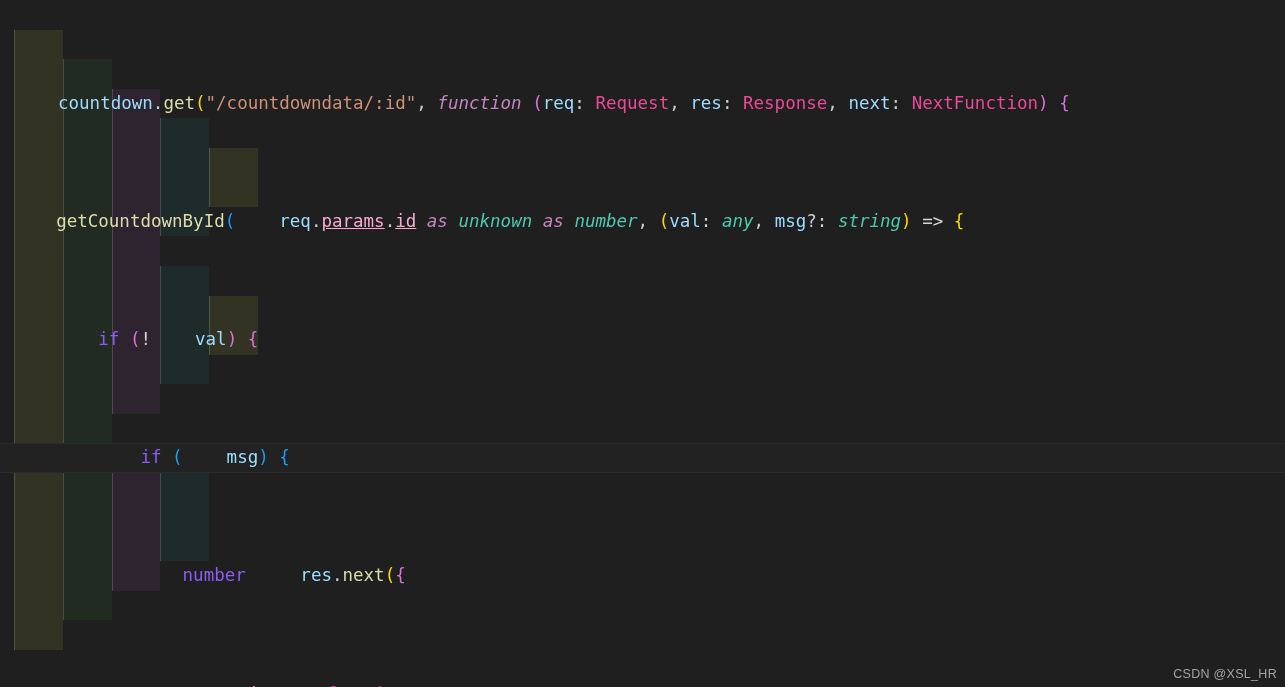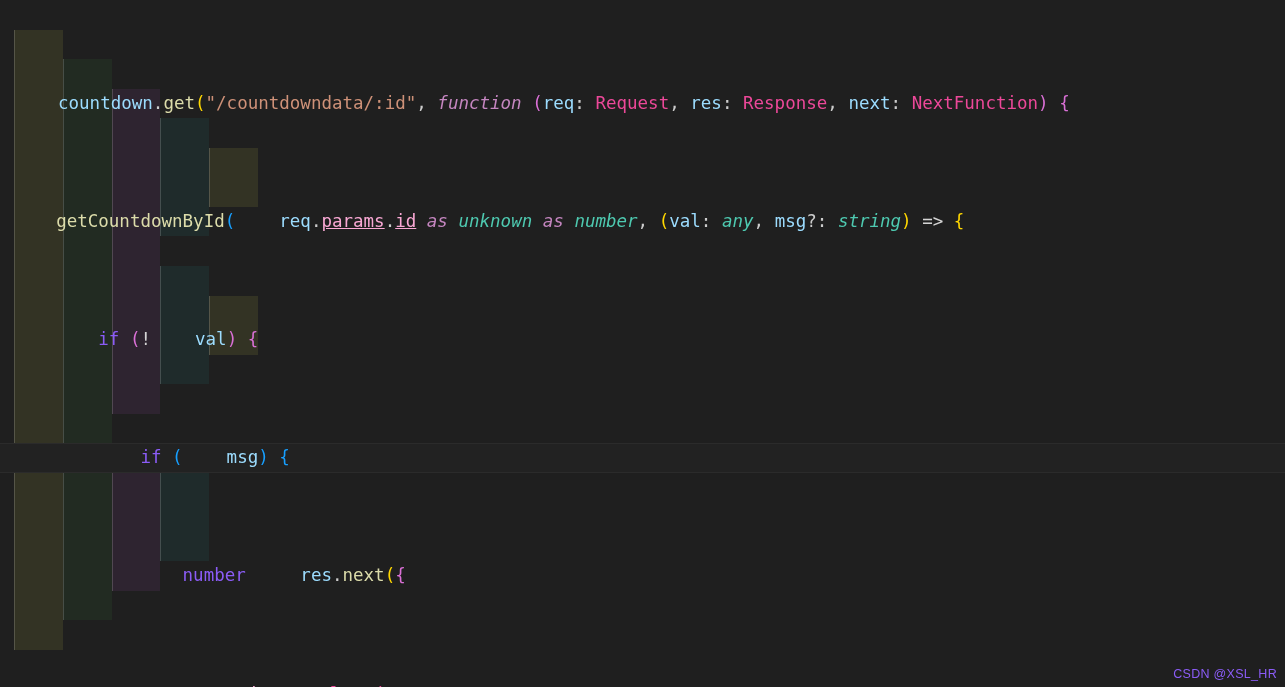--- a/index.html
+++ b/index.html
@@ -57,21 +57,21 @@
   .param    { color:#9cdcfe; }
   
   .b1 { color:#ffd700; }
   .b2 { color:#da70d6; }
   .b3 { color:#179fff; }
   
   #watermark {
     position:absolute;
     right:8px; bottom:6px;
     z-index:3;
-    color:#8b5cf6;
+    color:#a3a3a3;
     font-family:"Liberation Sans",sans-serif;
     font-size:12.5px;
     letter-spacing:0.3px;
     line-height:normal;
   }
 </style>
 </head>
 <body>
 
 <div id="editor">

